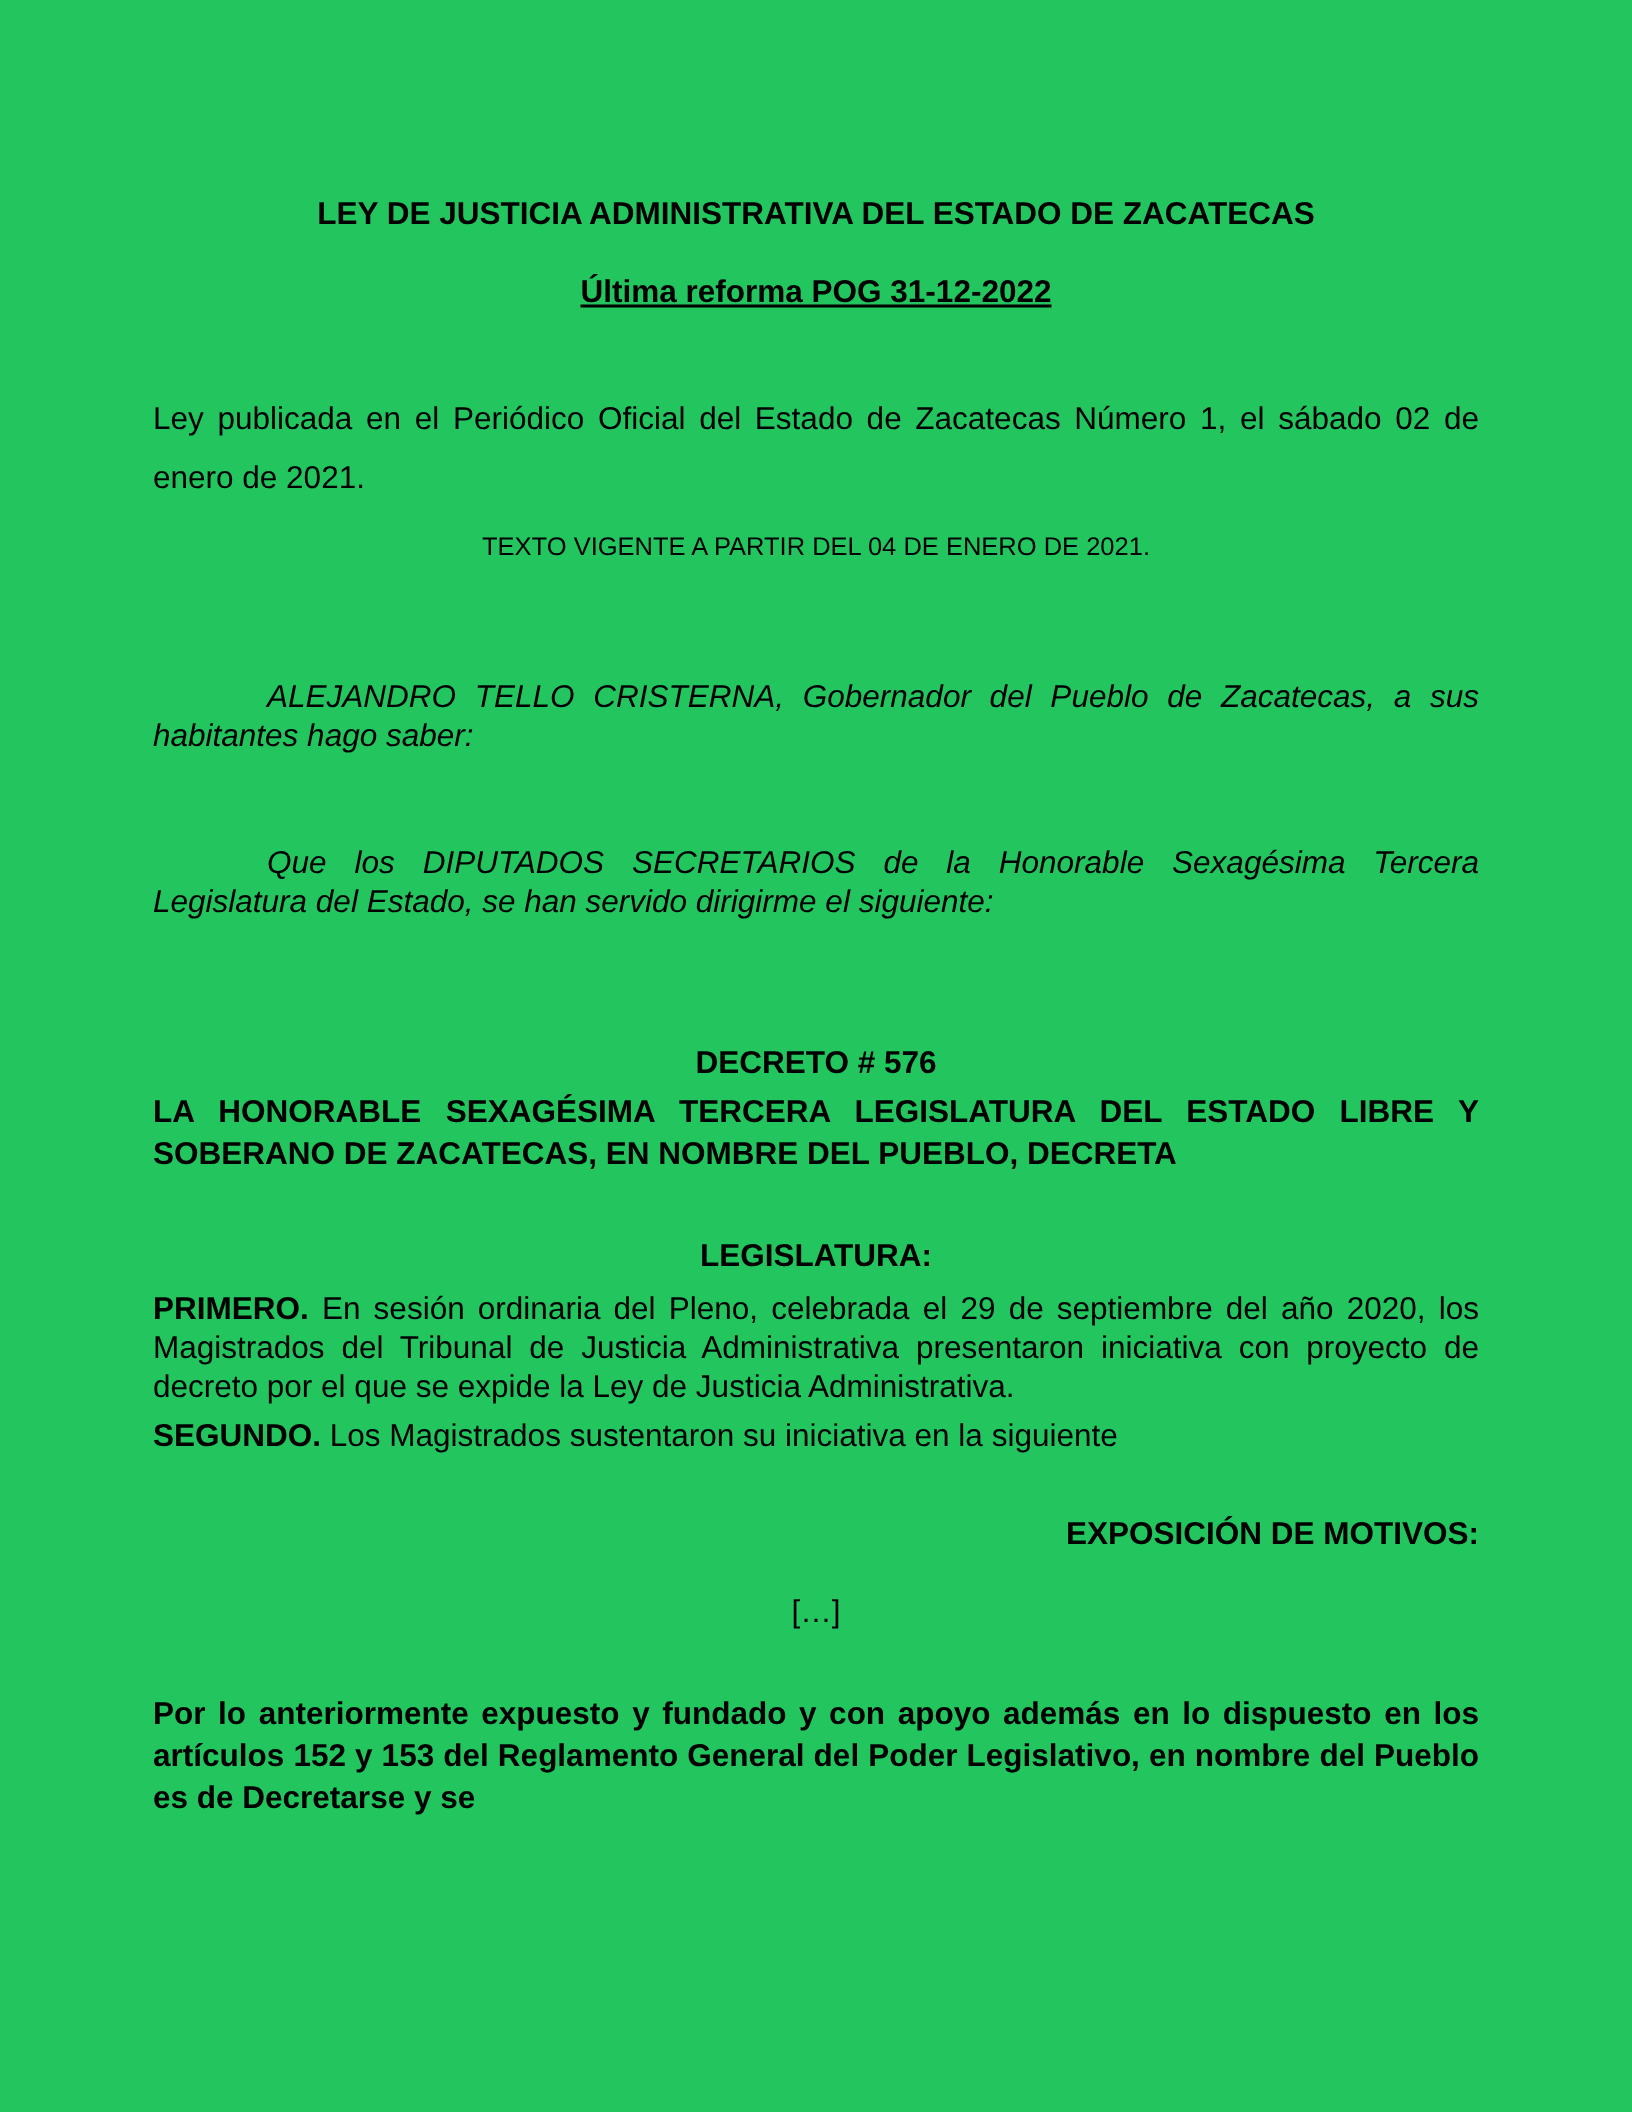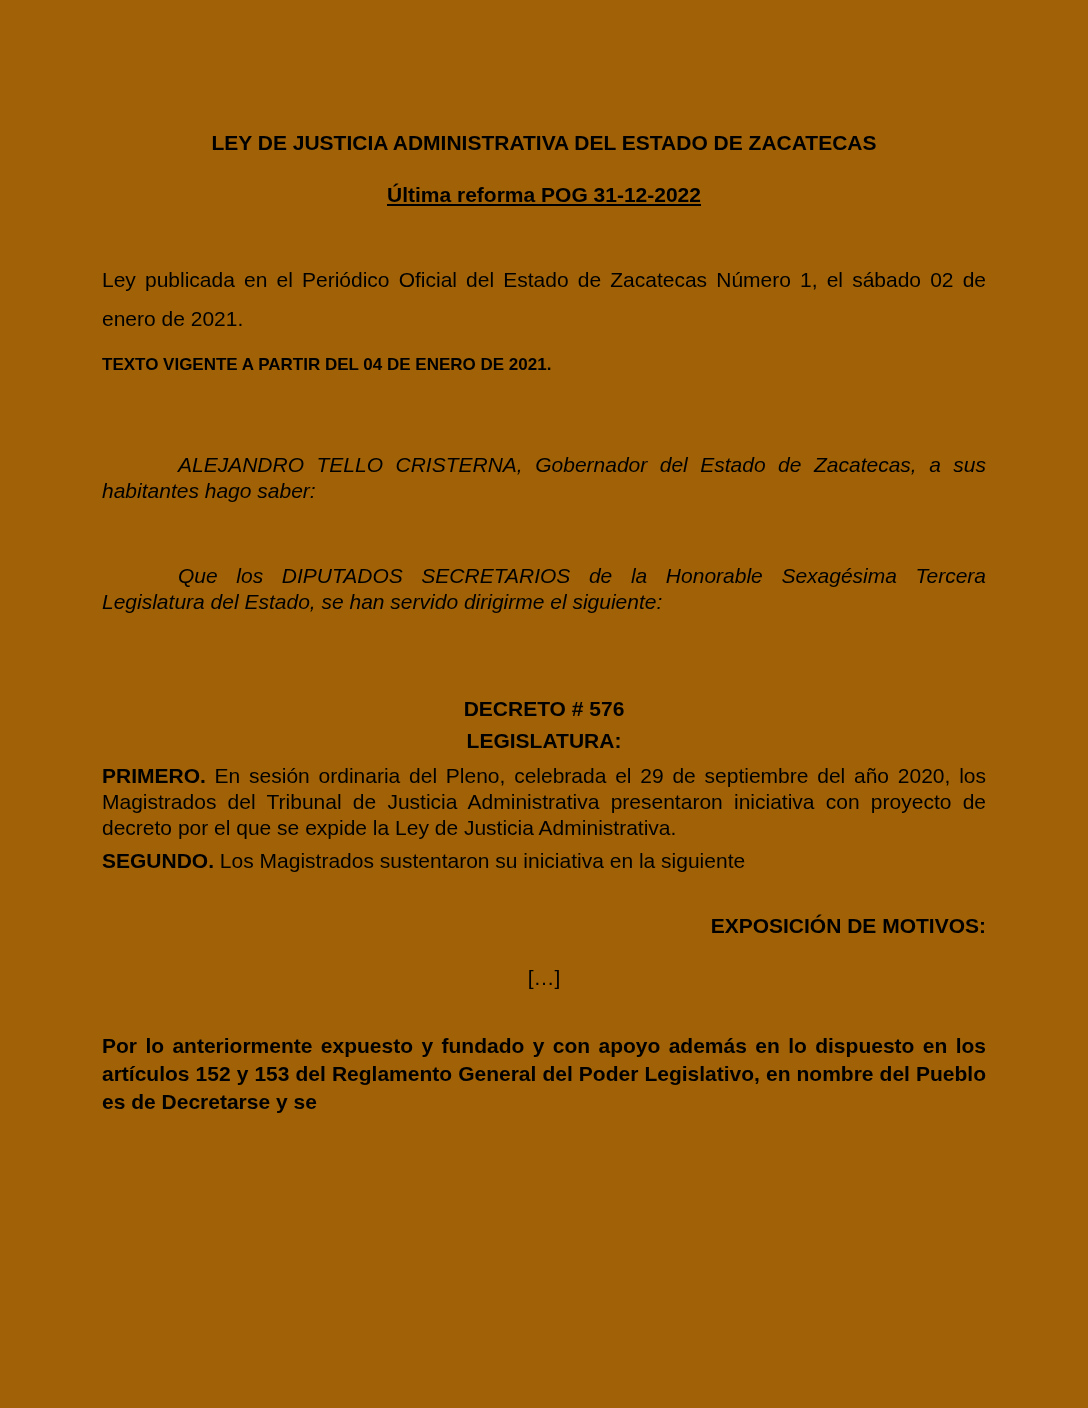--- a/index.html
+++ b/index.html
@@ -11,21 +11,21 @@
     width: 1088px;
     height: 1408px;
     font-family: "Liberation Sans", "DejaVu Sans", sans-serif;
     color: #000000;
   }
   .page {
     box-sizing: border-box;
     width: 1088px;
     height: 1408px;
     padding: 130px 102px 40px 102px;
-    background: #a16207;
+    background: #22c55e;
     overflow: hidden;
   }
   .page p, .page h1 {
     margin: 0;
     padding: 0;
     font-size: 21px;
     line-height: 26px;
   }
   .title {
     text-align: center;
@@ -37,22 +37,22 @@
     font-weight: bold;
     margin-bottom: 52px !important;
     text-decoration: underline;
   }
   .pub {
     text-align: justify;
     line-height: 39px !important;
     margin-bottom: 14px !important;
   }
   .vigente {
-    text-align: left;
-    font-weight: bold;
+    text-align: center;
+    font-weight: normal;
     font-size: 17px !important;
     margin-bottom: 74px !important;
   }
   .intro {
     font-style: italic;
     text-align: justify;
     text-indent: 76px;
   }
   .intro-1 { margin-bottom: 59px !important; }
   .intro-2 { margin-bottom: 81px !important; }
@@ -92,26 +92,27 @@
 <div class="page">
 
   <h1 class="title">LEY DE JUSTICIA ADMINISTRATIVA DEL ESTADO DE ZACATECAS</h1>
 
   <p class="reform">Última reforma POG 31-12-2022</p>
 
   <p class="pub">Ley publicada en el Periódico Oficial del Estado de Zacatecas Número 1, el sábado 02 de enero de 2021.</p>
 
   <p class="vigente">TEXTO VIGENTE A PARTIR DEL 04 DE ENERO DE 2021.</p>
 
-  <p class="intro intro-1">ALEJANDRO TELLO CRISTERNA, Gobernador del Estado de Zacatecas, a sus habitantes hago saber:</p>
+  <p class="intro intro-1">ALEJANDRO TELLO CRISTERNA, Gobernador del Pueblo de Zacatecas, a sus habitantes hago saber:</p>
 
   <p class="intro intro-2">Que los DIPUTADOS SECRETARIOS de la Honorable Sexagésima Tercera Legislatura del Estado, se han servido dirigirme el siguiente:</p>
 
   <p class="heading heading-decreto">DECRETO # 576</p>
 
+  <p class="legislature">LA HONORABLE SEXAGÉSIMA TERCERA LEGISLATURA DEL ESTADO LIBRE Y SOBERANO DE ZACATECAS, EN NOMBRE DEL PUEBLO, DECRETA</p>
 
   <p class="heading heading-resultandos">LEGISLATURA:</p>
 
   <p class="body-just par-primero"><span class="b">PRIMERO.</span><span> En sesión ordinaria del Pleno, celebrada el 29 de septiembre del año 2020, los Magistrados del Tribunal de Justicia Administrativa presentaron iniciativa con proyecto de decreto por el que se expide la Ley de Justicia Administrativa.</span></p>
 
 
   <p class="body-just par-segundo"><span class="b">SEGUNDO.</span><span> Los Magistrados sustentaron su iniciativa en la siguiente</span></p>
 
   <p class="heading heading-exposicion">EXPOSICIÓN DE MOTIVOS:</p>
 

